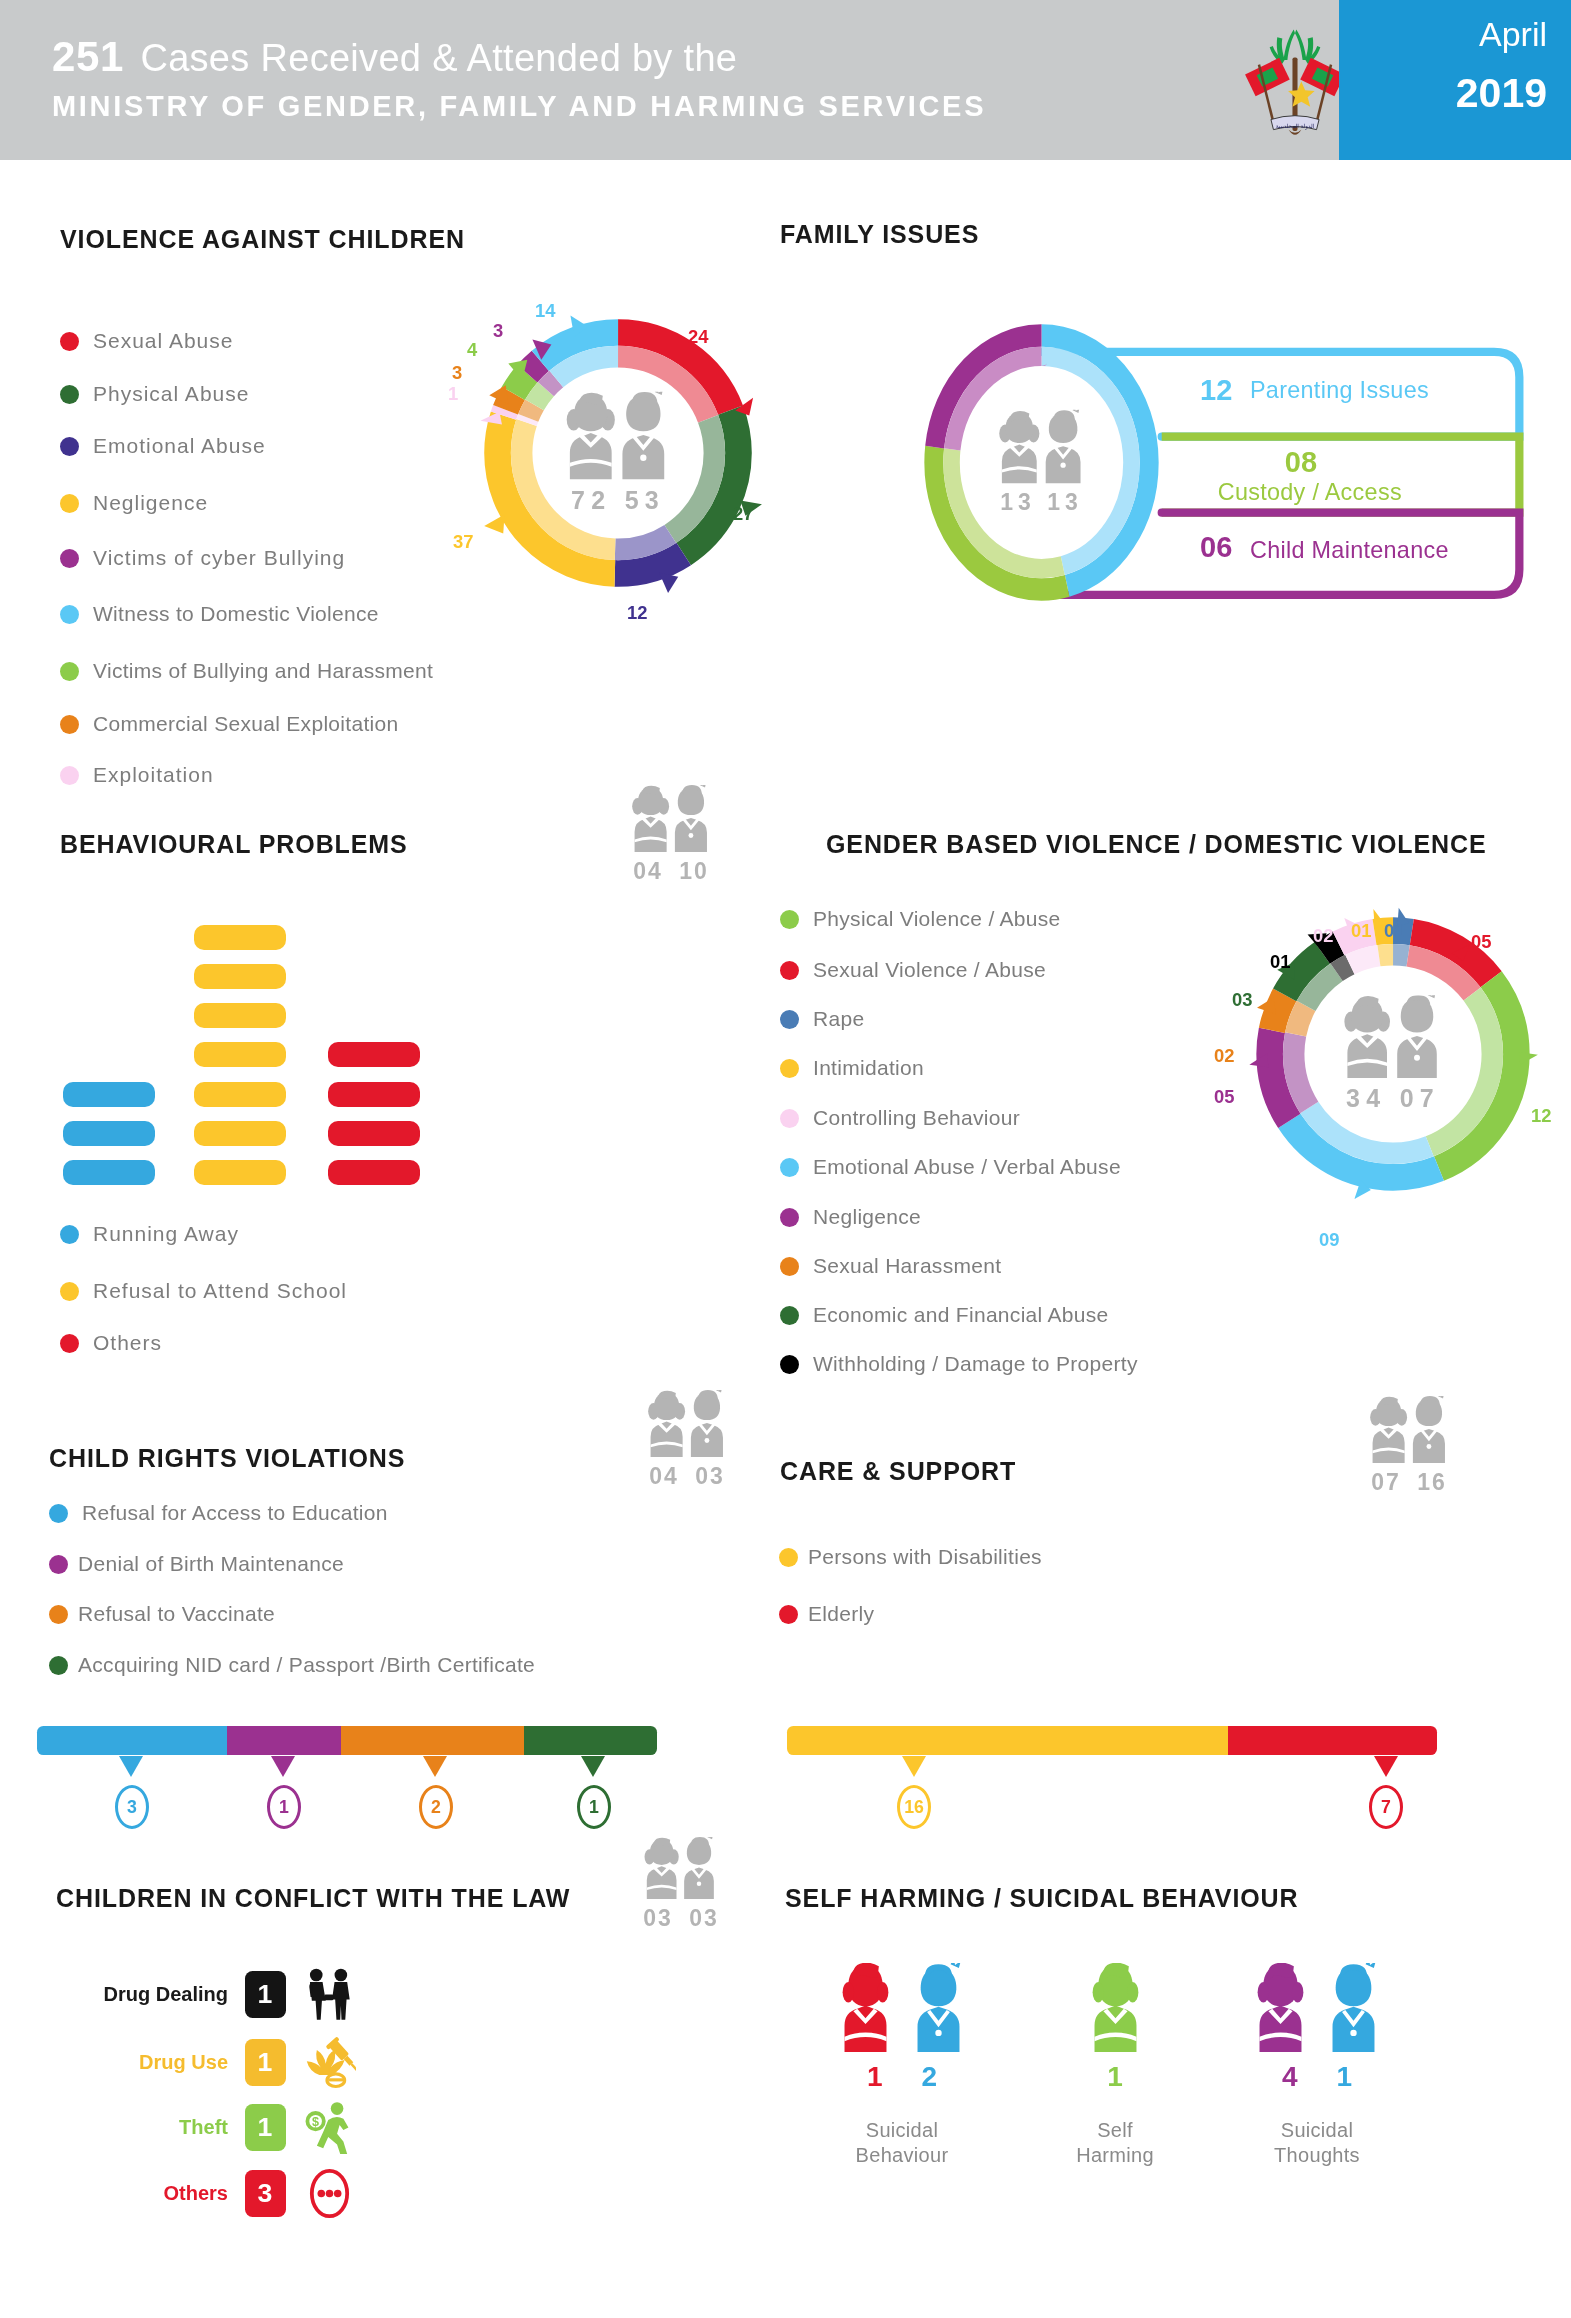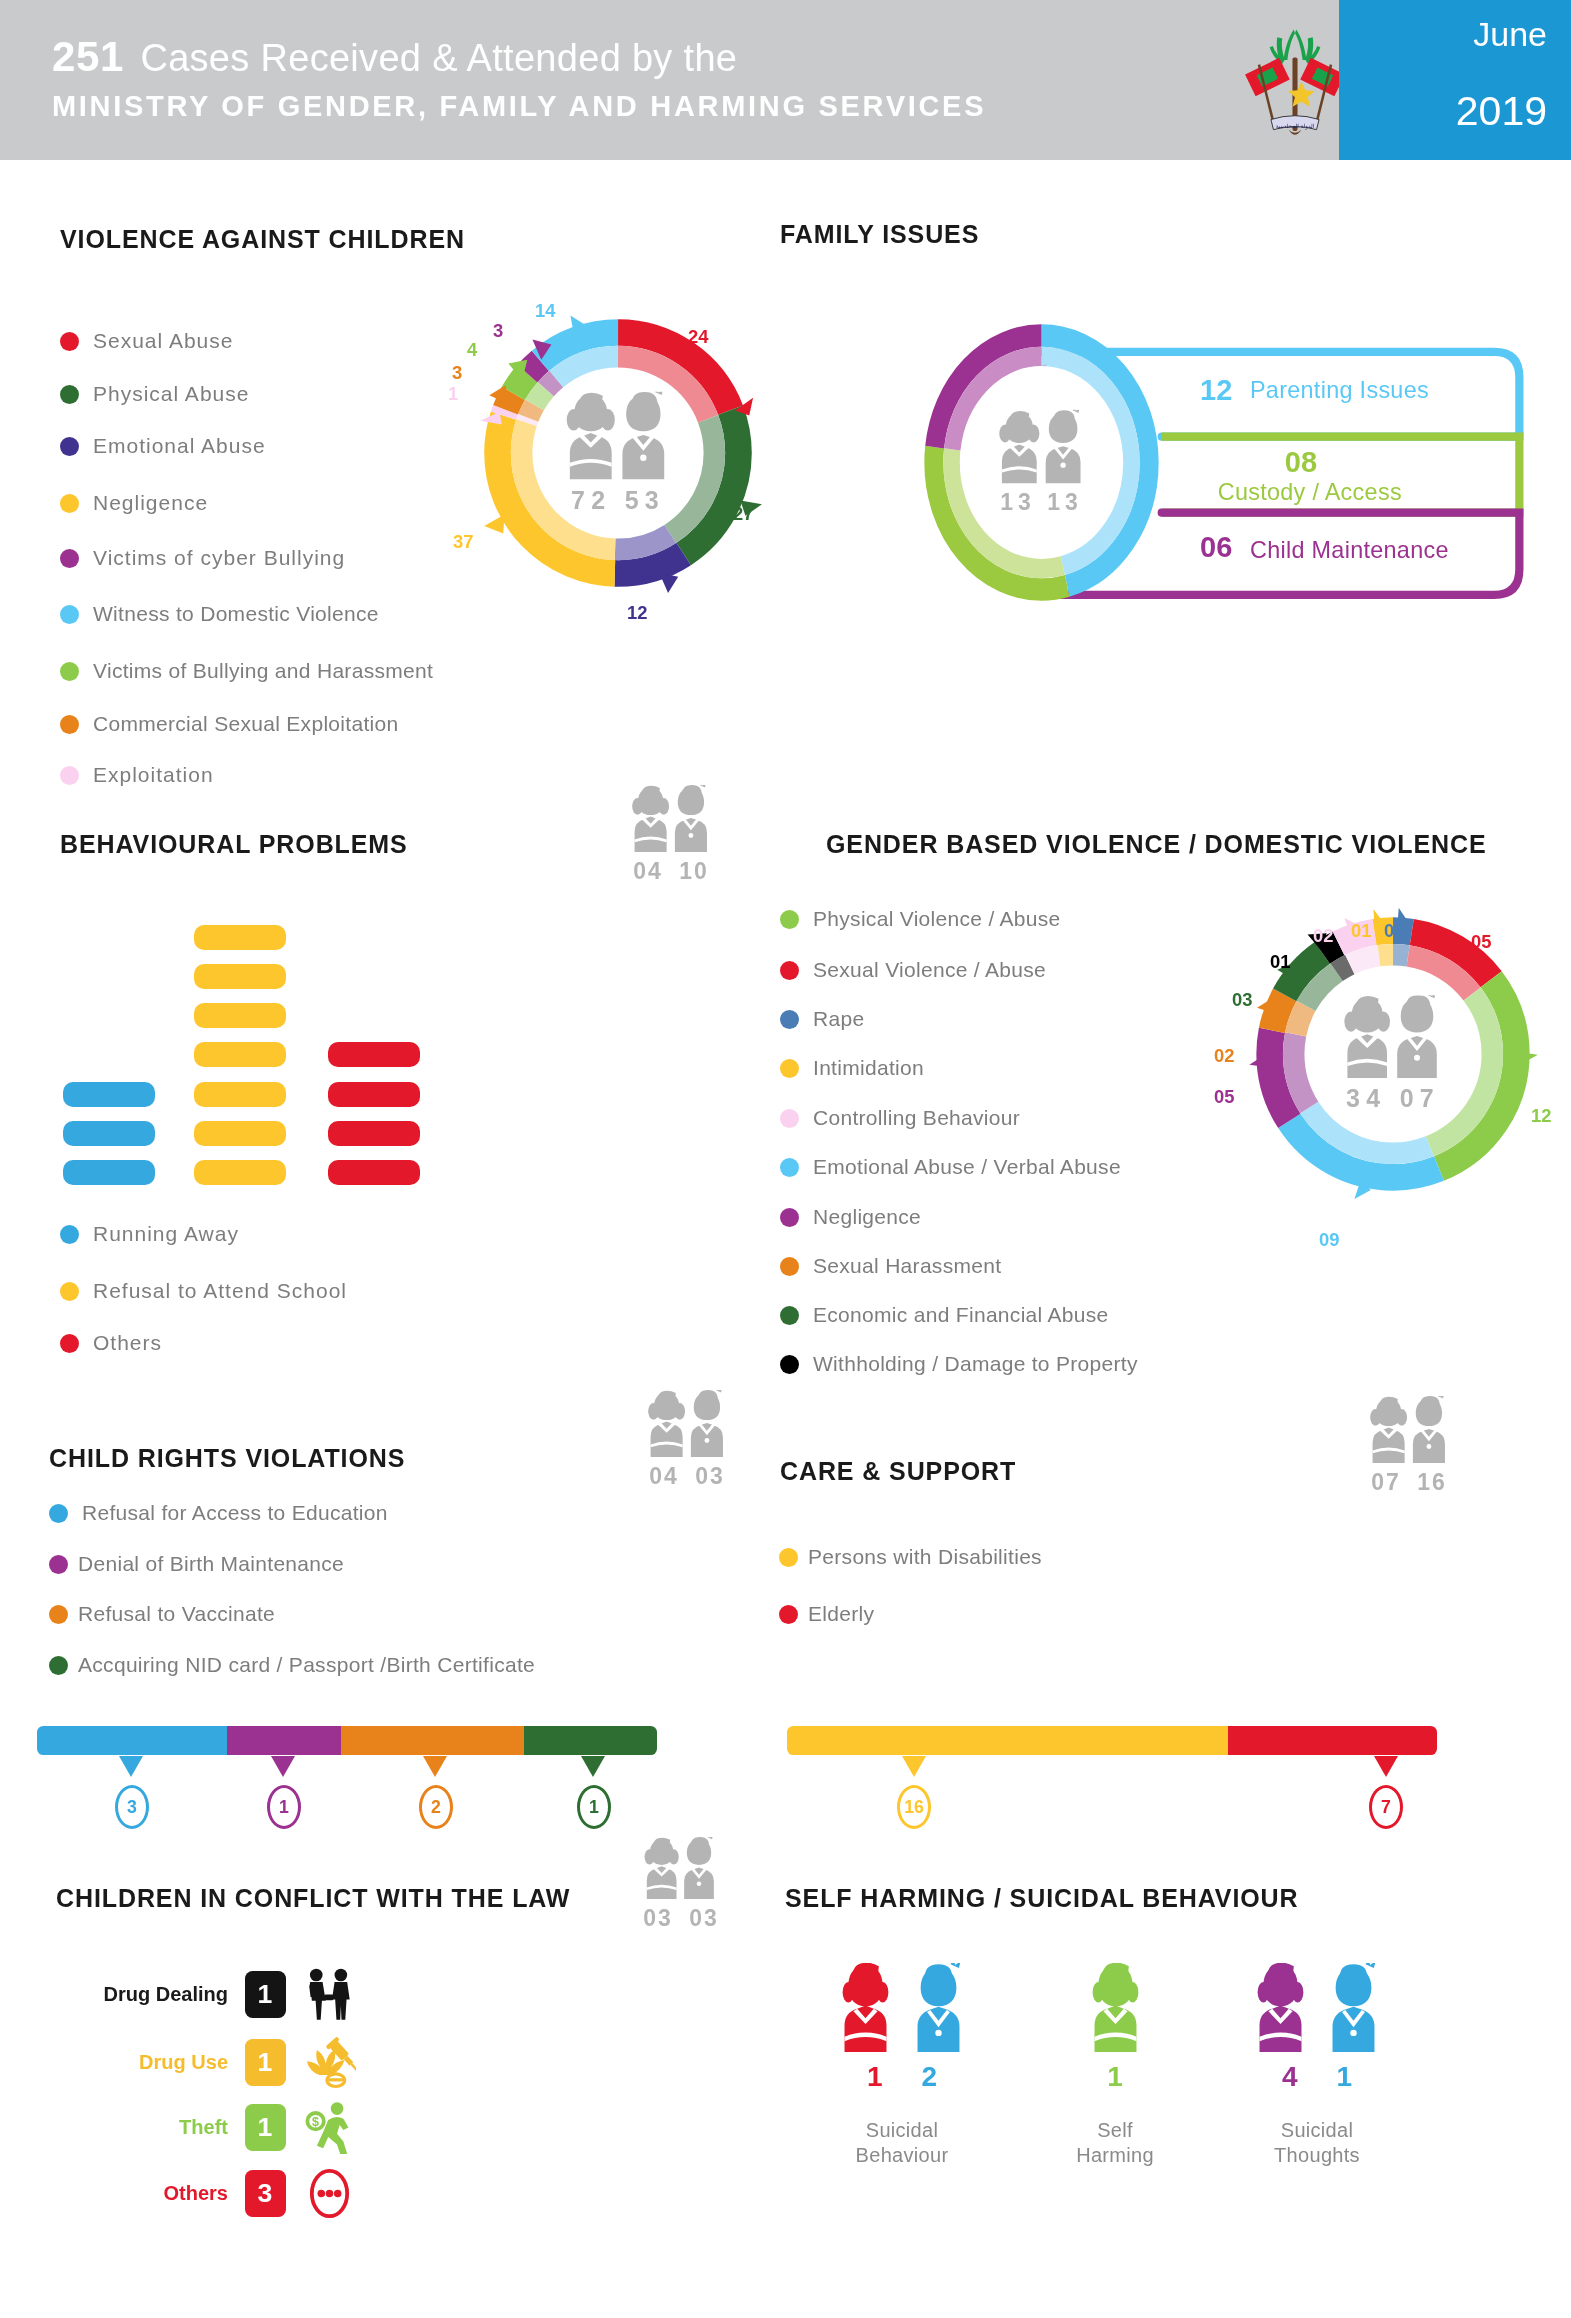--- a/index.html
+++ b/index.html
@@ -11,21 +11,21 @@
     overflow: hidden;
   }
   
   .header { position: absolute; left: 0; top: 0; width: 1571px; height: 160px; background: #c8cacb; }
   .header-blue { position: absolute; right: 0; top: 0; width: 232px; height: 160px; background: #1b97d4; }
   .hdr-line1 { position: absolute; left: 52px; top: 33px; white-space: nowrap; }
   .hdr-num { font-size: 42px; font-weight: 700; color: #ffffff; letter-spacing: 0.6px; }
   .hdr-sub1 { font-size: 38px; font-weight: 400; color: #ffffff; letter-spacing: 0.3px; margin-left: 16.5px; }
   .hdr-line2 { position: absolute; left: 52px; top: 90px; font-size: 29px; font-weight: 700; color: #ffffff; letter-spacing: 2.7px; white-space: nowrap; }
   .hdr-month { position: absolute; right: 24px; top: 15px; font-size: 34px; color: #ffffff; font-weight: 400; }
-  .hdr-year  { position: absolute; right: 24px; top: 70px; font-size: 41px; color: #ffffff; font-weight: 400; margin-top: 18px; }
+  .hdr-year  { position: absolute; right: 24px; top: 70px; font-size: 41px; color: #ffffff; font-weight: 700; }
   .emblem { position: absolute; left: 1238px; top: 17.7px; width: 114px; height: 127px; }
 
   
   .sect-title { position: absolute; font-size: 25px; font-weight: 700; color: #1a1a1a; letter-spacing: 0.9px; white-space: nowrap; }
 
   
   .legend-row { position: absolute; display: flex; align-items: center; white-space: nowrap; }
   .legend-dot { width: 19px; height: 19px; border-radius: 50%; flex: 0 0 auto; }
   .legend-label { margin-left: 14px; font-size: 21px; color: #7d7d7d; letter-spacing: 1px; }
   .legend-label.tight { letter-spacing: 0.3px; }
@@ -102,21 +102,21 @@
 
       <path d="M90 84 a32 32 0 1 0 0 64 a25 25 0 1 1 0 -64Z" fill="#f2a61e"></path>
       <path d="M100 100 l6 14 15 1 -11 10 4 15 -14-8 -14 8 4-15 -11-10 15-1Z" fill="#f2c52b"></path>
 
       <path d="M52 160 q38 -12 76 0 l-4 16 q-34 -10 -68 0Z" fill="#d8d8ee" stroke="#333" stroke-width="1.5"></path>
       <text x="90" y="173" font-size="9" text-anchor="middle" fill="#23235c">الدولة المحلديبية</text>
     </g>
   </svg>
 
   <div class="header-blue">
-    <div class="hdr-month">June</div>
+    <div class="hdr-month">April</div>
     <div class="hdr-year">2019</div>
   </div>
 </div>
 
 <div class="sect-title" style="left:60px; top:225px;">VIOLENCE AGAINST CHILDREN</div>
 
 <div class="legend-row" style="left:60px; top:329px;">
   <span class="legend-dot" style="background:#e3182b"></span>
   <span class="legend-label">Sexual Abuse</span>
 </div>

